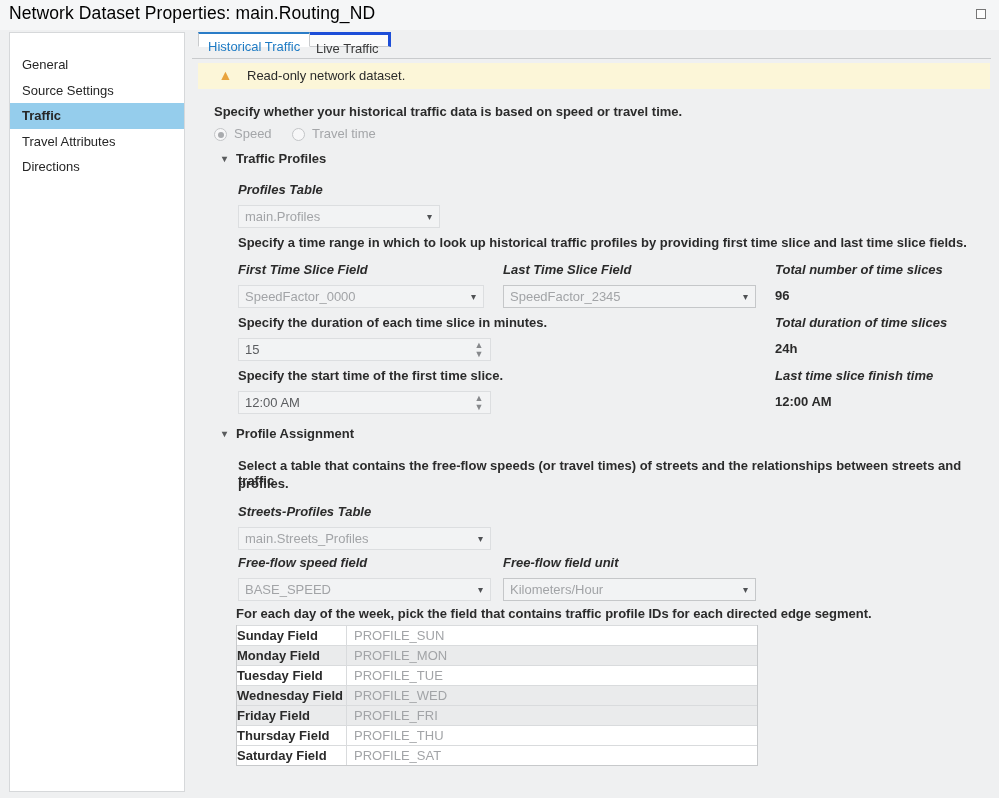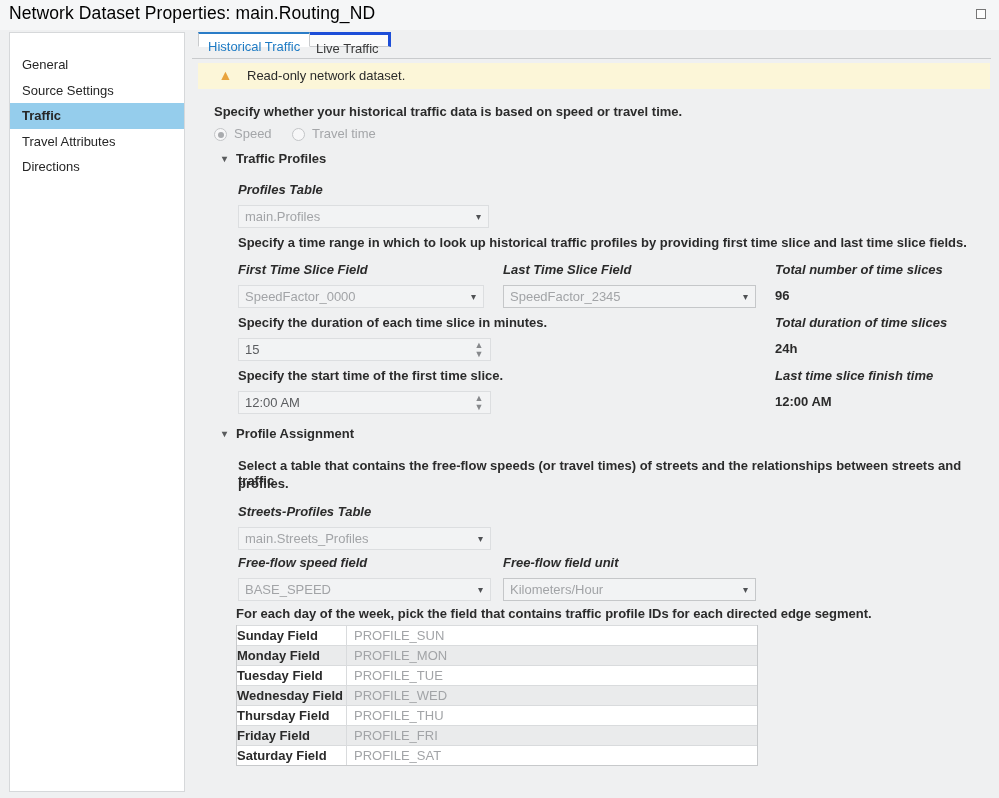--- a/index.html
+++ b/index.html
@@ -383,21 +383,21 @@
     <div class="radio-dot"></div>
     <div class="radio-label">Travel time</div>
   </div>
 
   <div class="section-head" style="left:26px; top:118px; width:200px; height:17px;">
     <span class="chev">▾</span>
     <span class="sh-text">Traffic Profiles</span>
   </div>
 
   <div class="lbl bold" style="left:46px; top:150px;">Profiles Table</div>
-  <div class="combo" style="left:46px; top:173px; width:251px;padding-left:16px;">
+  <div class="combo" style="left:46px; top:173px; width:202px;padding-left:16px;">
     <span class="cval">main.Profiles</span>
     <span class="carrow">▾</span>
   </div>
 
   <div class="desc" style="left:46px; top:203px;">Specify a time range in which to look up historical traffic profiles by providing first time slice and last time slice fields.</div>
 
   <div class="lbl bold" style="left:46px; top:230px;">First Time Slice Field</div>
   <div class="combo" style="left:46px; top:253px; width:246px;">
     <span class="cval">SpeedFactor_0000</span>
     <span class="carrow">▾</span>
@@ -474,27 +474,27 @@
       <div class="dcell-value">PROFILE_MON</div>
     </div>
     <div class="drow odd">
       <div class="dcell-label">Tuesday Field</div>
       <div class="dcell-value">PROFILE_TUE</div>
     </div>
     <div class="drow even">
       <div class="dcell-label">Wednesday Field</div>
       <div class="dcell-value">PROFILE_WED</div>
     </div>
+    <div class="drow even">
+      <div class="dcell-label">Friday Field</div>
+      <div class="dcell-value">PROFILE_FRI</div>
+    </div>
     <div class="drow odd">
       <div class="dcell-label">Thursday Field</div>
       <div class="dcell-value">PROFILE_THU</div>
     </div>
-    <div class="drow even">
-      <div class="dcell-label">Friday Field</div>
-      <div class="dcell-value">PROFILE_FRI</div>
-    </div>
     <div class="drow odd">
       <div class="dcell-label">Saturday Field</div>
       <div class="dcell-value">PROFILE_SAT</div>
     </div>
   </div>
 
 </div>
 
 </body></html>

